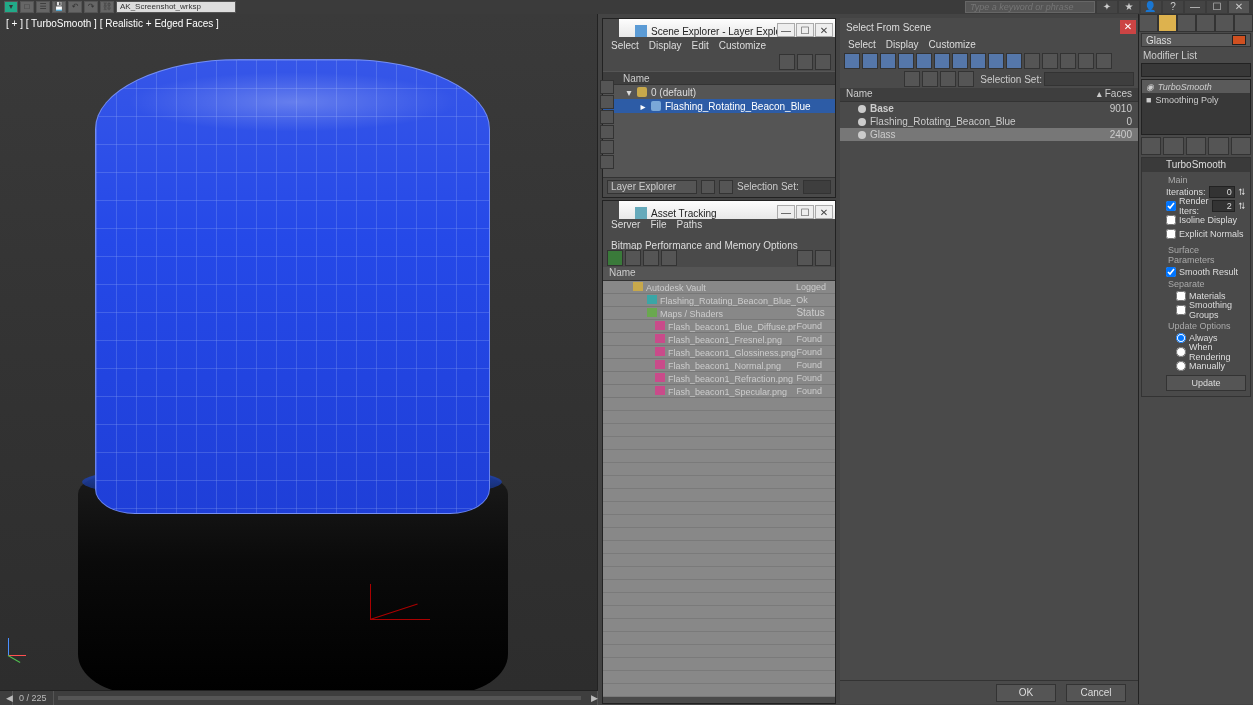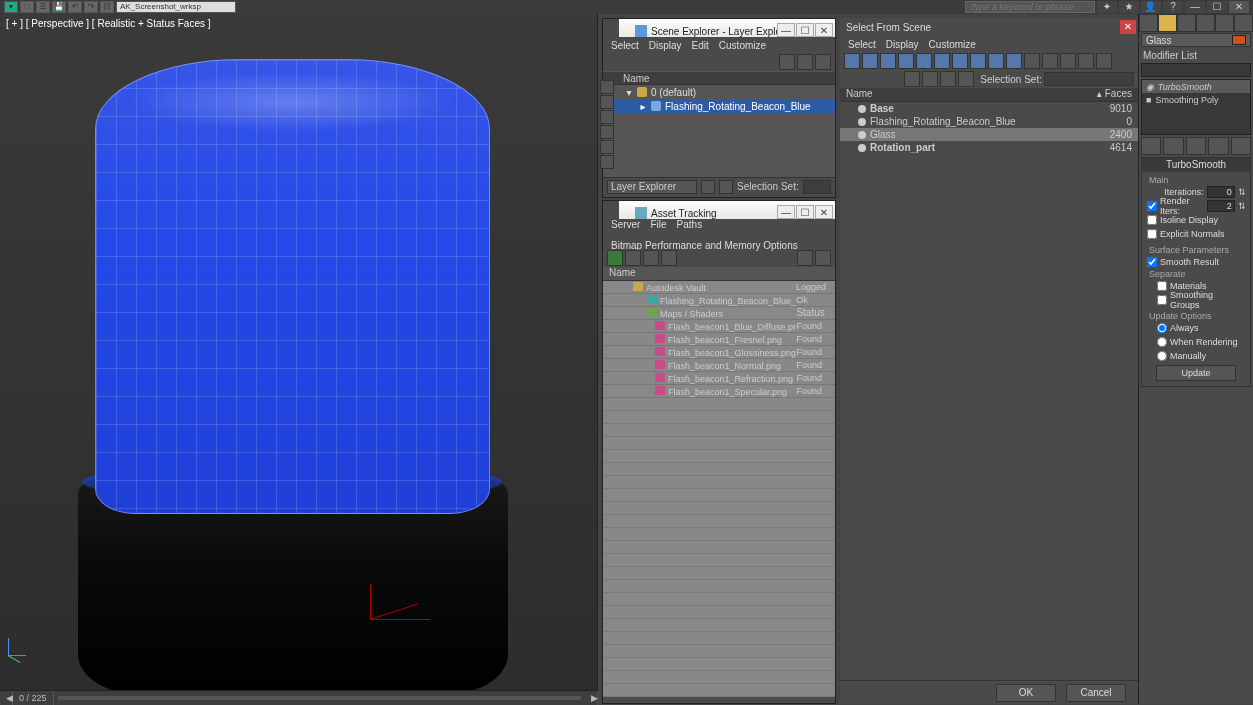--- a/index.html
+++ b/index.html
@@ -126,21 +126,21 @@
 .mod-list-lbl { font-size: 10px; padding: 2px 4px; color: #ccc; }
 .mod-dd { height: 14px; margin: 0 2px; background: #383838; border: 1px solid #222; }
 .mod-stack { margin: 2px; height: 56px; background: #383838; border: 1px solid #222; }
 .mod-stack .mr { height: 13px; display: flex; align-items: center; gap: 4px; padding-left: 4px; font-size: 9px; }
 .mod-stack .mr.sel { background: #5a5a5a; font-style: italic; }
 .mod-tool { height: 18px; margin: 2px; display: flex; gap: 2px; }
 .mod-tool .mt { flex: 1; background: #555; border: 1px solid #333; }
 
 .rollout { margin: 2px; border: 1px solid #333; }
 .rollout-h { height: 14px; background: #3a3a3a; text-align: center; font-size: 10px; line-height: 13px; color: #ddd; }
-.rollout-b { padding: 3px 5px; font-size: 9px; color: #ddd; }
+.rollout-b { padding: 3px 5px; font-size: 9px; color: #ddd; margin-left: 19px; }
 .rollout-b .row { display: flex; align-items: center; height: 14px; gap: 3px; }
 .rollout-b .row input[type=checkbox],.rollout-b .row input[type=radio] { width: 10px; height: 10px; }
 .rollout-b .spinner { width: 28px; height: 12px; background: #333; border: 1px solid #222; color: #ddd; font-size: 9px; text-align: right; padding-right: 2px; }
 .rollout-b .sub { margin-left: 2px; color: #aaa; font-size: 9px; }
 .rollout-b button { width: 80px; height: 16px; background: #555; border: 1px solid #333; color: #ddd; font-size: 9px; margin: 2px auto; display: block; }
 
 
 .status-bar { position: absolute; bottom: 0; left: 0; width: 598px; height: 15px; background: #3e3e3e; border-top: 1px solid #222; display: flex; align-items: center; font-size: 9px; color: #bbb; }
 .status-bar .seg { padding: 0 6px; border-right: 1px solid #555; height: 100%; display: flex; align-items: center; }
 .status-bar .slider { flex: 1; height: 4px; background: #555; margin: 0 4px; position: relative; }
@@ -166,21 +166,21 @@
     <div class="win-btn">★</div>
     <div class="win-btn">👤</div>
     <div class="win-btn">?</div>
     <div class="win-btn">—</div>
     <div class="win-btn">☐</div>
     <div class="win-btn close">✕</div>
   </div>
 </div>
 
 <div class="viewport">
-  <div class="vp-label">[ + ] [ Perspective ] [ Realistic + Status Faces ]</div>
+  <div class="vp-label">[ + ] [ TurboSmooth ] [ Realistic + Edged Faces ]</div>
 
   <div class="beacon">
     <div class="base"></div>
     <div class="ring"></div>
     <div class="dome"></div>
     <div class="gizmo">
       <div class="ax" style="left:0;top:35px;width:60px;height:1px;"></div>
       <div class="ax" style="left:0;top:0;width:1px;height:36px;"></div>
       <div class="ax" style="left:0;top:35px;width:50px;height:1px;transform:rotate(-18deg);transform-origin:left;"></div>
     </div>
@@ -395,27 +395,20 @@
         </div>
         <div class="f">0</div>
       </div>
       <div class="sfs-row sel">
         <div class="n">
           <span class="dot"></span>
           <span>Glass</span>
         </div>
         <div class="f">2400</div>
       </div>
-      <div class="sfs-row">
-        <div class="n">
-          <span class="dot"></span>
-          <span style="font-weight:bold;">Rotation_part</span>
-        </div>
-        <div class="f">4614</div>
-      </div>
     </div>
   <div class="sfs-bottom">
     <button>OK</button>
     <button>Cancel</button>
   </div>
 </div>
 
 <div class="cmd-panel">
   <div class="cmd-tabs">
     <div class="ct"></div>

